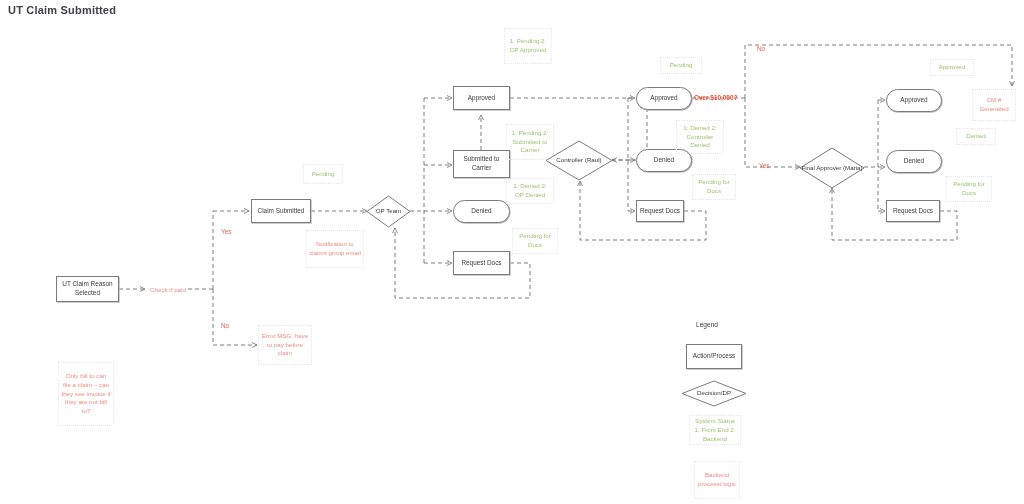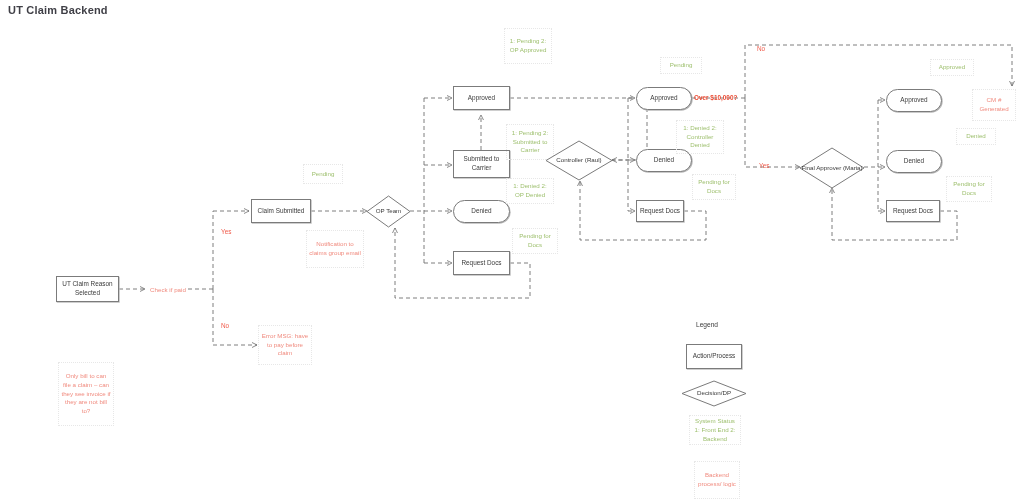--- a/index.html
+++ b/index.html
@@ -49,21 +49,21 @@
   .edgelbl{position:absolute;font-size:6.4px;color:#f05a4a;white-space:nowrap;}
   .edgelbl.strong{color:#ec4b33;font-weight:bold;}
 
   .legend-title{position:absolute;font-size:6.6px;color:#3a3a3a;}
 </style>
 </head>
 <body>
 
 <div id="canvas">
 
-  <div class="title">UT Claim Backend</div>
+  <div class="title">UT Claim Submitted</div>
 
   <svg class="wires" viewBox="0 0 1024 504" xmlns="http://www.w3.org/2000/svg">
     <defs>
       <marker id="ah" markerWidth="7" markerHeight="7" refX="6" refY="3" orient="auto">
         <path d="M0,0 L6,3 L0,6" fill="none" stroke="#6f6f6f" stroke-width="0.9"></path>
       </marker>
     </defs>
     <g fill="none" stroke="#6f6f6f" stroke-width="0.9" stroke-dasharray="4,3">
 
       <path d="M119,289 L145,289" marker-end="url(#ah)"></path>

